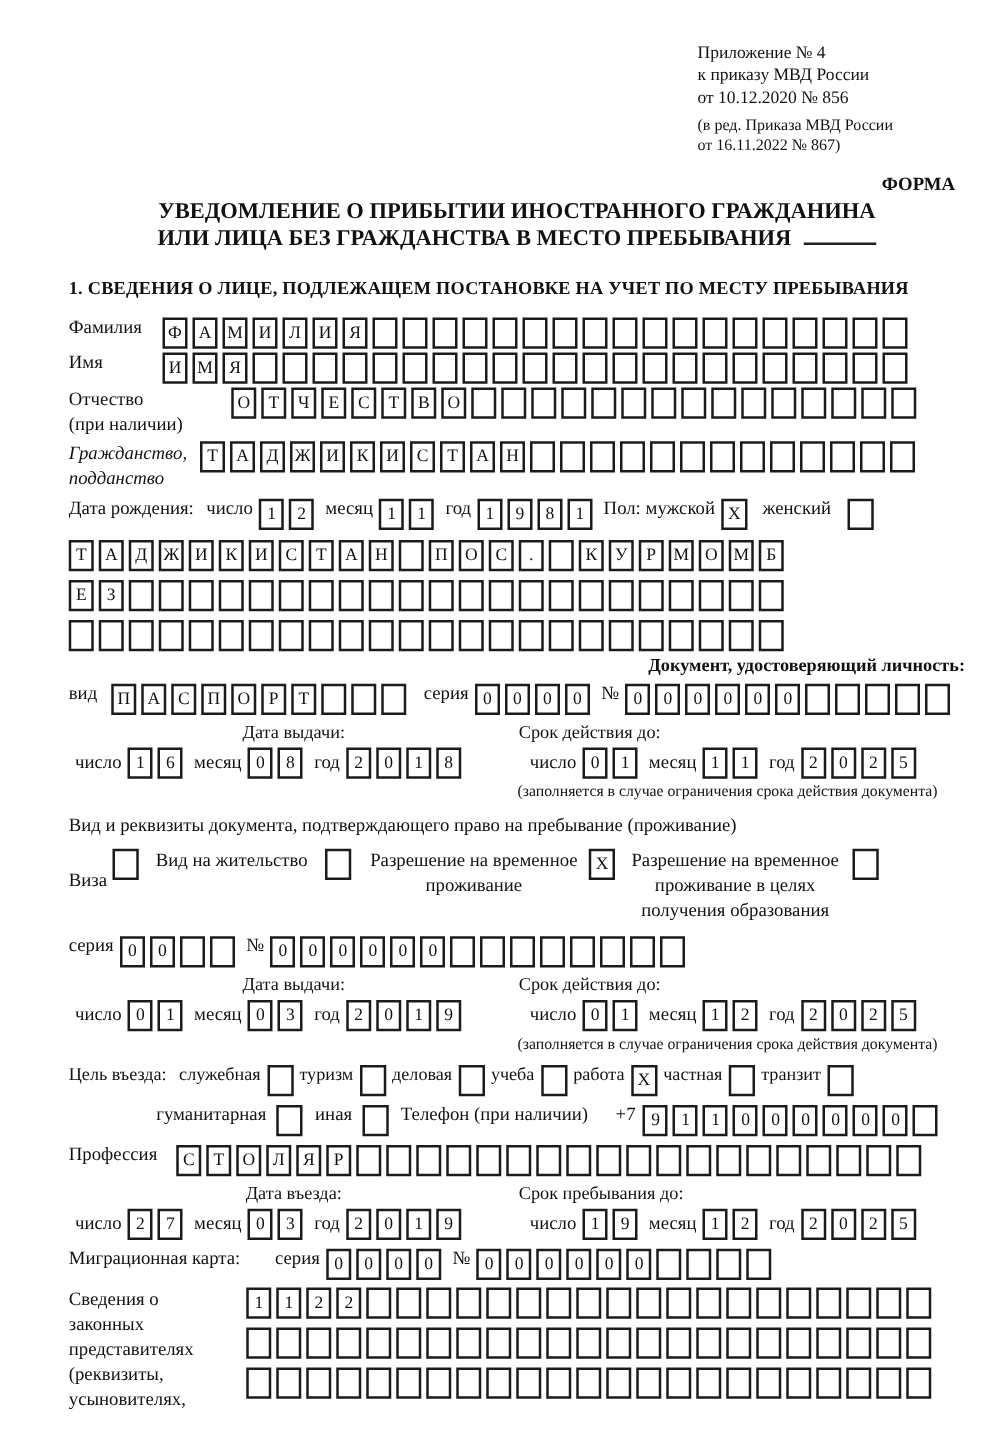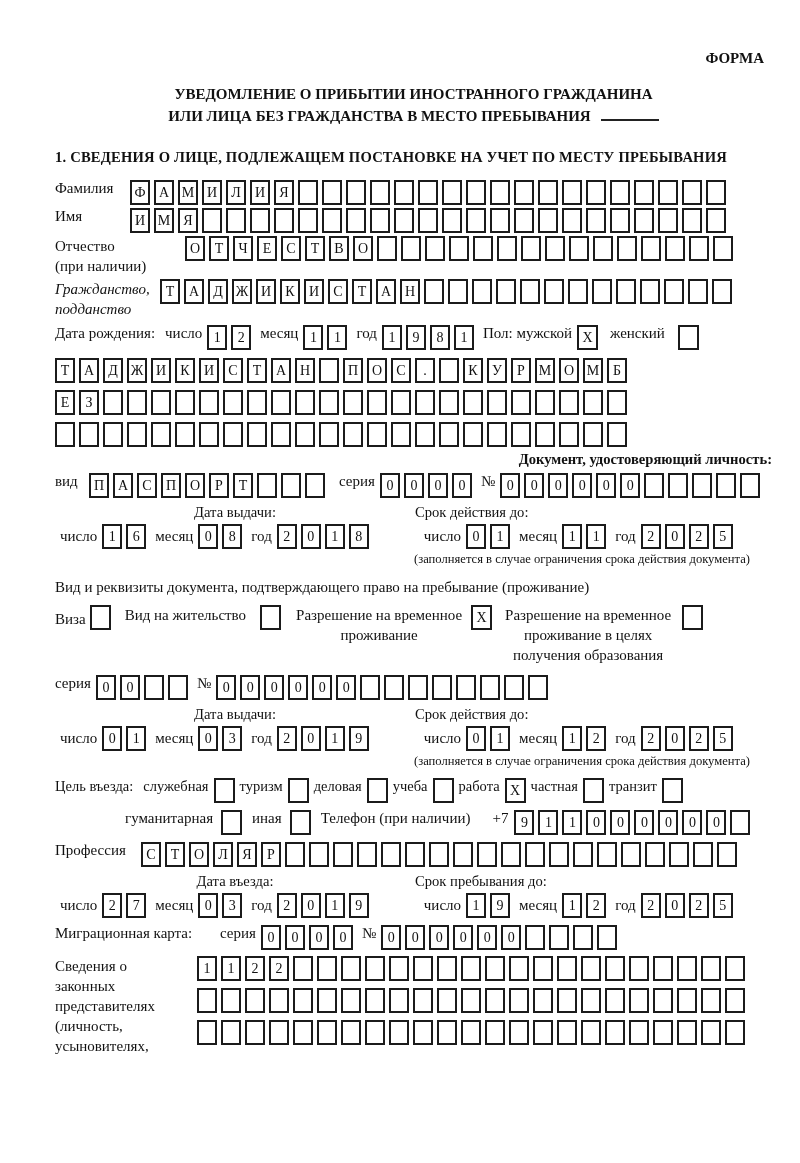--- a/index.html
+++ b/index.html
@@ -5,21 +5,21 @@
   html,body{margin:0;padding:0;background:#fff;}
   body{width:800px;height:1163px;overflow:hidden;color:#111;
        font-family:"Liberation Serif","DejaVu Serif",serif;font-size:15px;}
   .page{box-sizing:border-box;width:800px;height:1163px;padding:34px 28px 0 55px;}
   .b{font-weight:bold;}
   
   .appendix{width:212px;margin-left:auto;margin-right:2px;line-height:18px;font-size:14px;}
   .appendix .note{font-size:12.8px;line-height:16px;margin-top:4px;}
   .forma{text-align:right;padding-right:8px;margin-top:16px;font-size:15px;}
   
-  .title{text-align:center;font-size:15px;line-height:22px;margin-top:16px;}
+  .title{text-align:center;font-size:18px;line-height:22px;margin-top:0;}
   .blank-line{display:inline-block;width:58px;border-bottom:2px solid #222;margin-left:10px;height:12px;}
   .section-h{font-size:14.6px;margin-top:22px;margin-bottom:14px;letter-spacing:.2px;}
   
   .row{display:flex;align-items:flex-start;margin-bottom:3px;}
   .row-top{display:flex;align-items:flex-start;margin-bottom:3px;}
   .lblcol{line-height:20px;}
   .cells{display:flex;flex-wrap:nowrap;}
   .cell{box-sizing:border-box;width:20px;height:25px;border:2px solid #1b1b1b;margin-right:4px;
         display:inline-flex;align-items:center;justify-content:center;font-size:14px;flex:0 0 auto;}
   .cb{box-sizing:border-box;width:21px;height:25px;border:2px solid #1b1b1b;display:inline-flex;
@@ -41,20 +41,29 @@
   .fine{font-size:12.6px;text-align:right;padding-right:22px;margin:3px 0 9px 0;}
   .intro{line-height:23px;margin-top:4px;}
   .permits{display:flex;align-items:flex-start;margin:6px 0 10px 0;}
   .permits .txtc{text-align:center;line-height:20px;}
 </style>
 </head>
 <body>
 
 <div class="page">
 
+  <div class="appendix">
+    <div>Приложение № 4</div>
+    <div>к приказу МВД России</div>
+    <div>от 10.12.2020 № 856</div>
+    <div class="note">
+      <div>(в ред. Приказа МВД России</div>
+      <div>от 16.11.2022 № 867)</div>
+    </div>
+  </div>
 
   <div class="forma b">ФОРМА</div>
 
   <div class="title b">
     <div>УВЕДОМЛЕНИЕ О ПРИБЫТИИ ИНОСТРАННОГО ГРАЖДАНИНА</div>
     <div>
       <span>ИЛИ ЛИЦА БЕЗ ГРАЖДАНСТВА В МЕСТО ПРЕБЫВАНИЯ</span><span class="blank-line"></span>
     </div>
   </div>
 
@@ -379,21 +388,21 @@
         </span>
     </span>
   </div>
   <div class="fine">(заполняется в случае ограничения срока действия документа)</div>
 
   <div class="intro">
     <div>Вид и реквизиты документа, подтверждающего право на пребывание (проживание)</div>
   </div>
 
   <div class="permits">
-    <span style="margin-top:6px;">Виза</span>
+    <span style="margin-top:18px;">Виза</span>
     <span class="cb" style="margin-left:4px;"></span>
     <span style="margin-left:14px;margin-top:2px;">Вид на жительство</span>
     <span class="cb" style="margin-left:14px;"></span>
     <span class="txtc" style="margin-left:14px;width:168px;">
       <div>Разрешение на временное</div>
       <div>проживание</div>
     </span>
     <span class="cb" style="margin-left:8px;">X</span>
     <span class="txtc" style="margin-left:12px;width:168px;">
       <div>Разрешение на временное</div>
@@ -615,21 +624,21 @@
         <span class="cell"></span>
         <span class="cell"></span>
       </span>
   </div>
 
   <div class="row-top">
     <span class="w130 lblcol" style="width:142px;">
       <div>Сведения о</div>
       <div>законных</div>
       <div>представителях</div>
-      <div>(личность,</div>
+      <div>(реквизиты,</div>
       <div>усыновителях,</div>
 
     </span>
     <span class="stack">
       <span class="cells">
           <span class="cell">1</span>
           <span class="cell">1</span>
           <span class="cell">2</span>
           <span class="cell">2</span>
           <span class="cell"></span>

